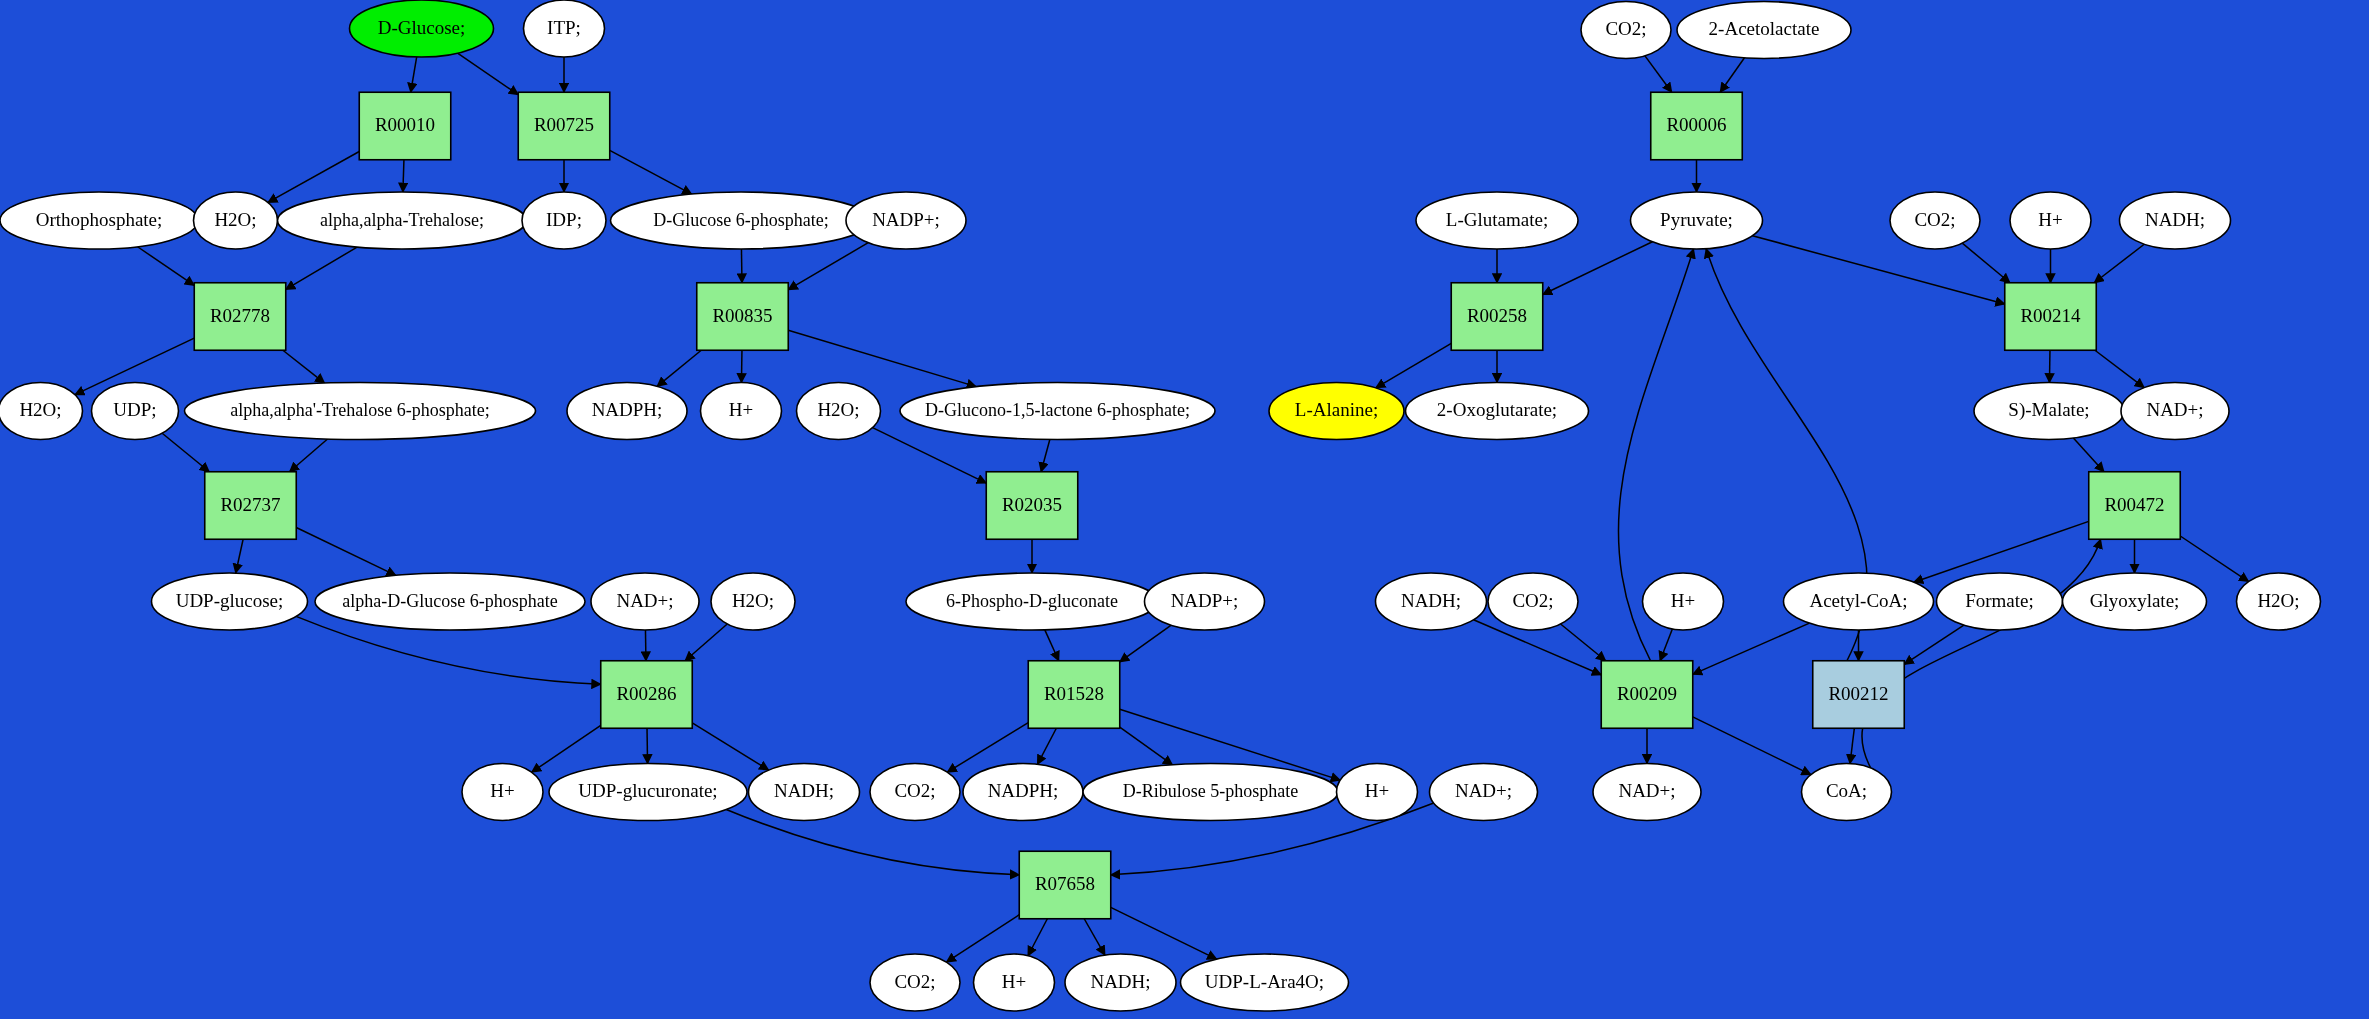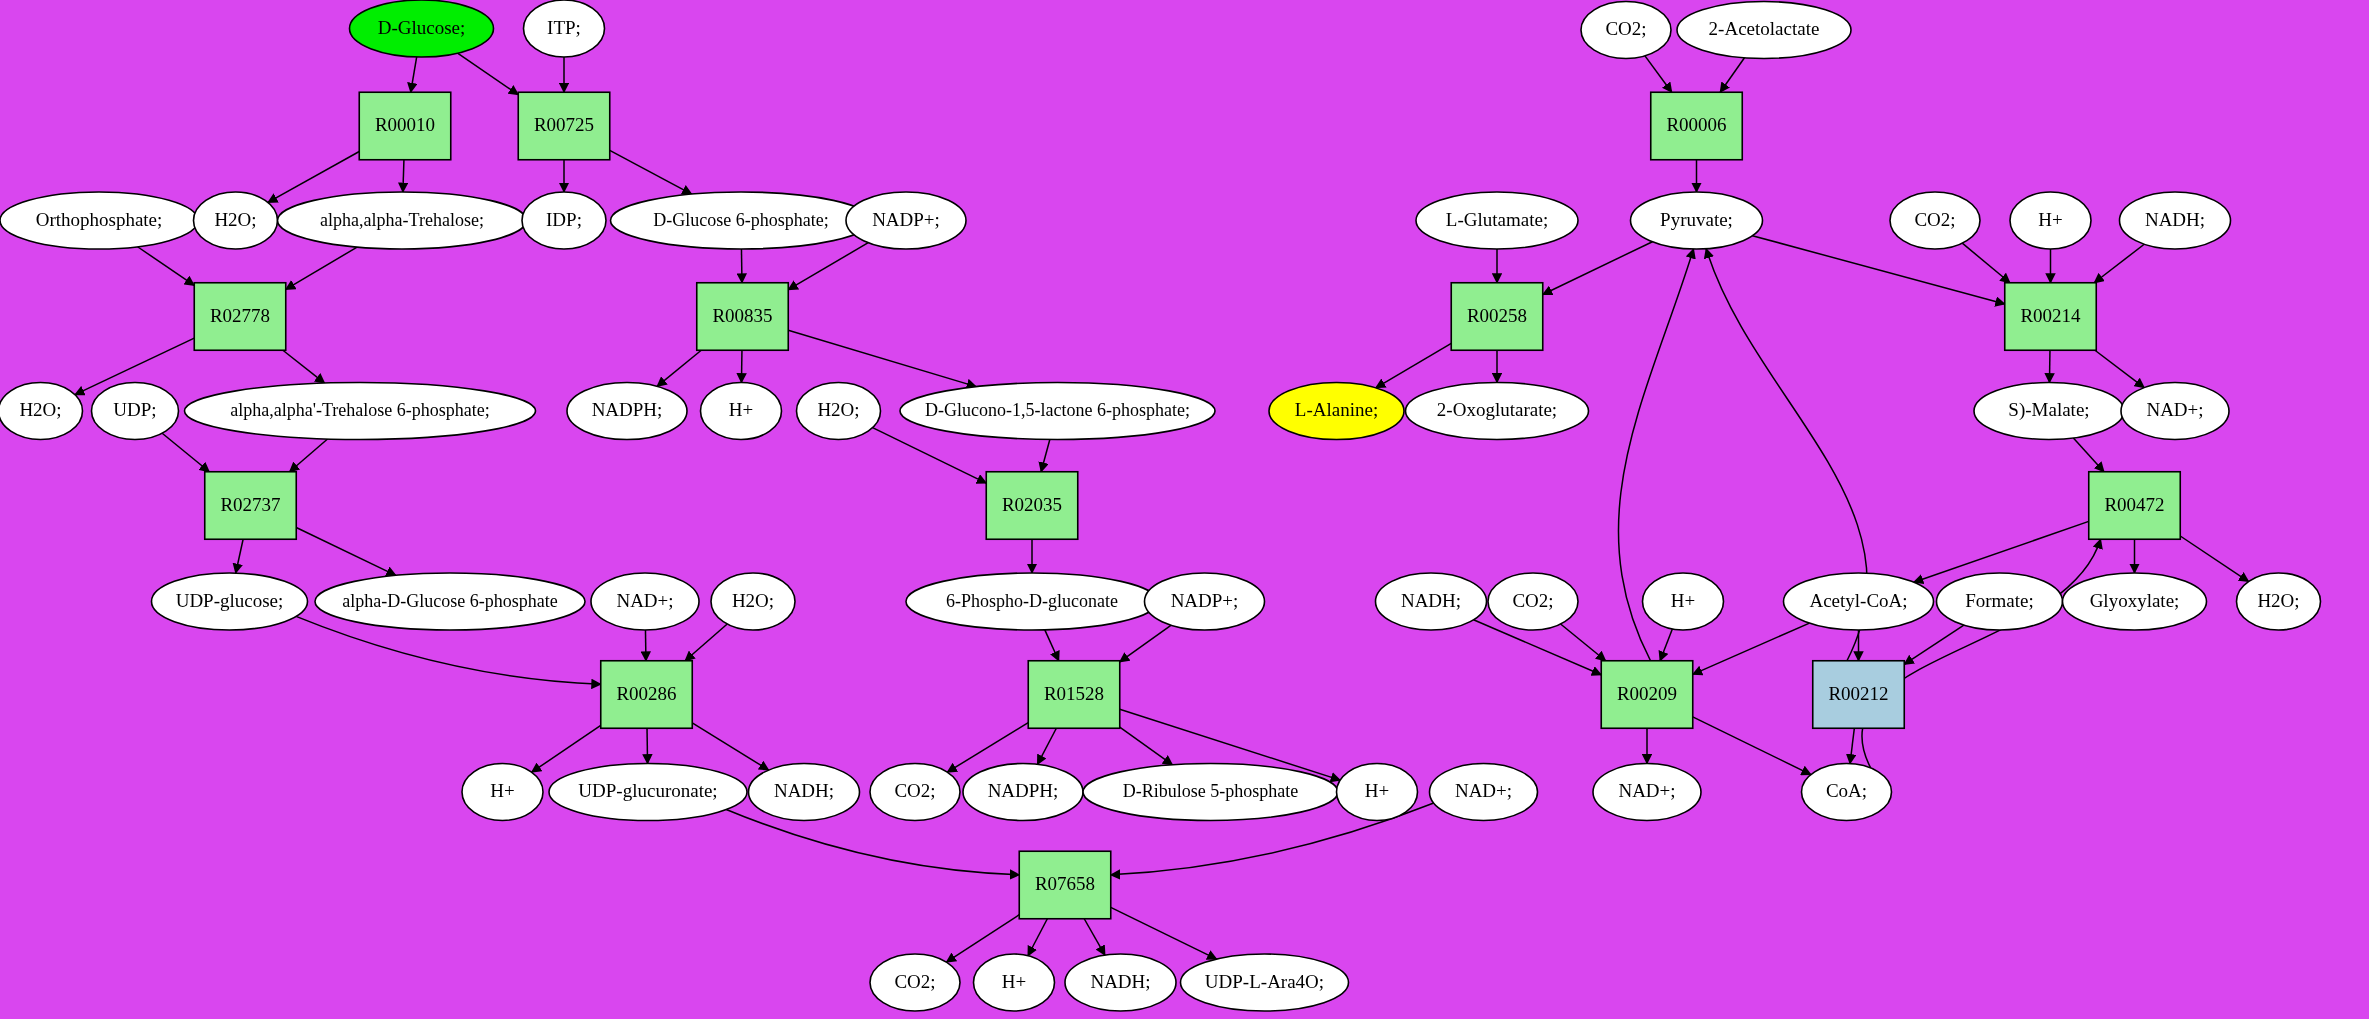--- a/index.html
+++ b/index.html
@@ -1,17 +1,17 @@
 <!DOCTYPE html>
 <html><head>
 <meta charset="utf-8">
 <style>
   html,body{margin:0;padding:0;background:#ffffff;}
   body{font-family:"Liberation Serif", serif;}
-  #canvas{position:relative;width:2369px;height:1019px;background:#d946ef;overflow:hidden;}
+  #canvas{position:relative;width:2369px;height:1019px;background:#1d4ed8;overflow:hidden;}
   svg#graph{position:absolute;left:0;top:0;width:2369px;height:1019px;}
   .node-ellipse{fill:#ffffff;stroke:#000000;stroke-width:1.6;}
   .node-ellipse.start{fill:#00ee00;}
   .node-ellipse.goal{fill:#ffff00;}
   .node-rect{fill:#90ee90;stroke:#000000;stroke-width:1.6;}
   .node-rect.blue{fill:#a8cddf;}
   .nlabel{font-family:"Liberation Serif", serif;font-size:19px;fill:#000;text-anchor:middle;dominant-baseline:middle;}
   .nlabel.small{font-size:18px;}
   .edge{fill:none;stroke:#000000;stroke-width:1.5;}
 </style>

